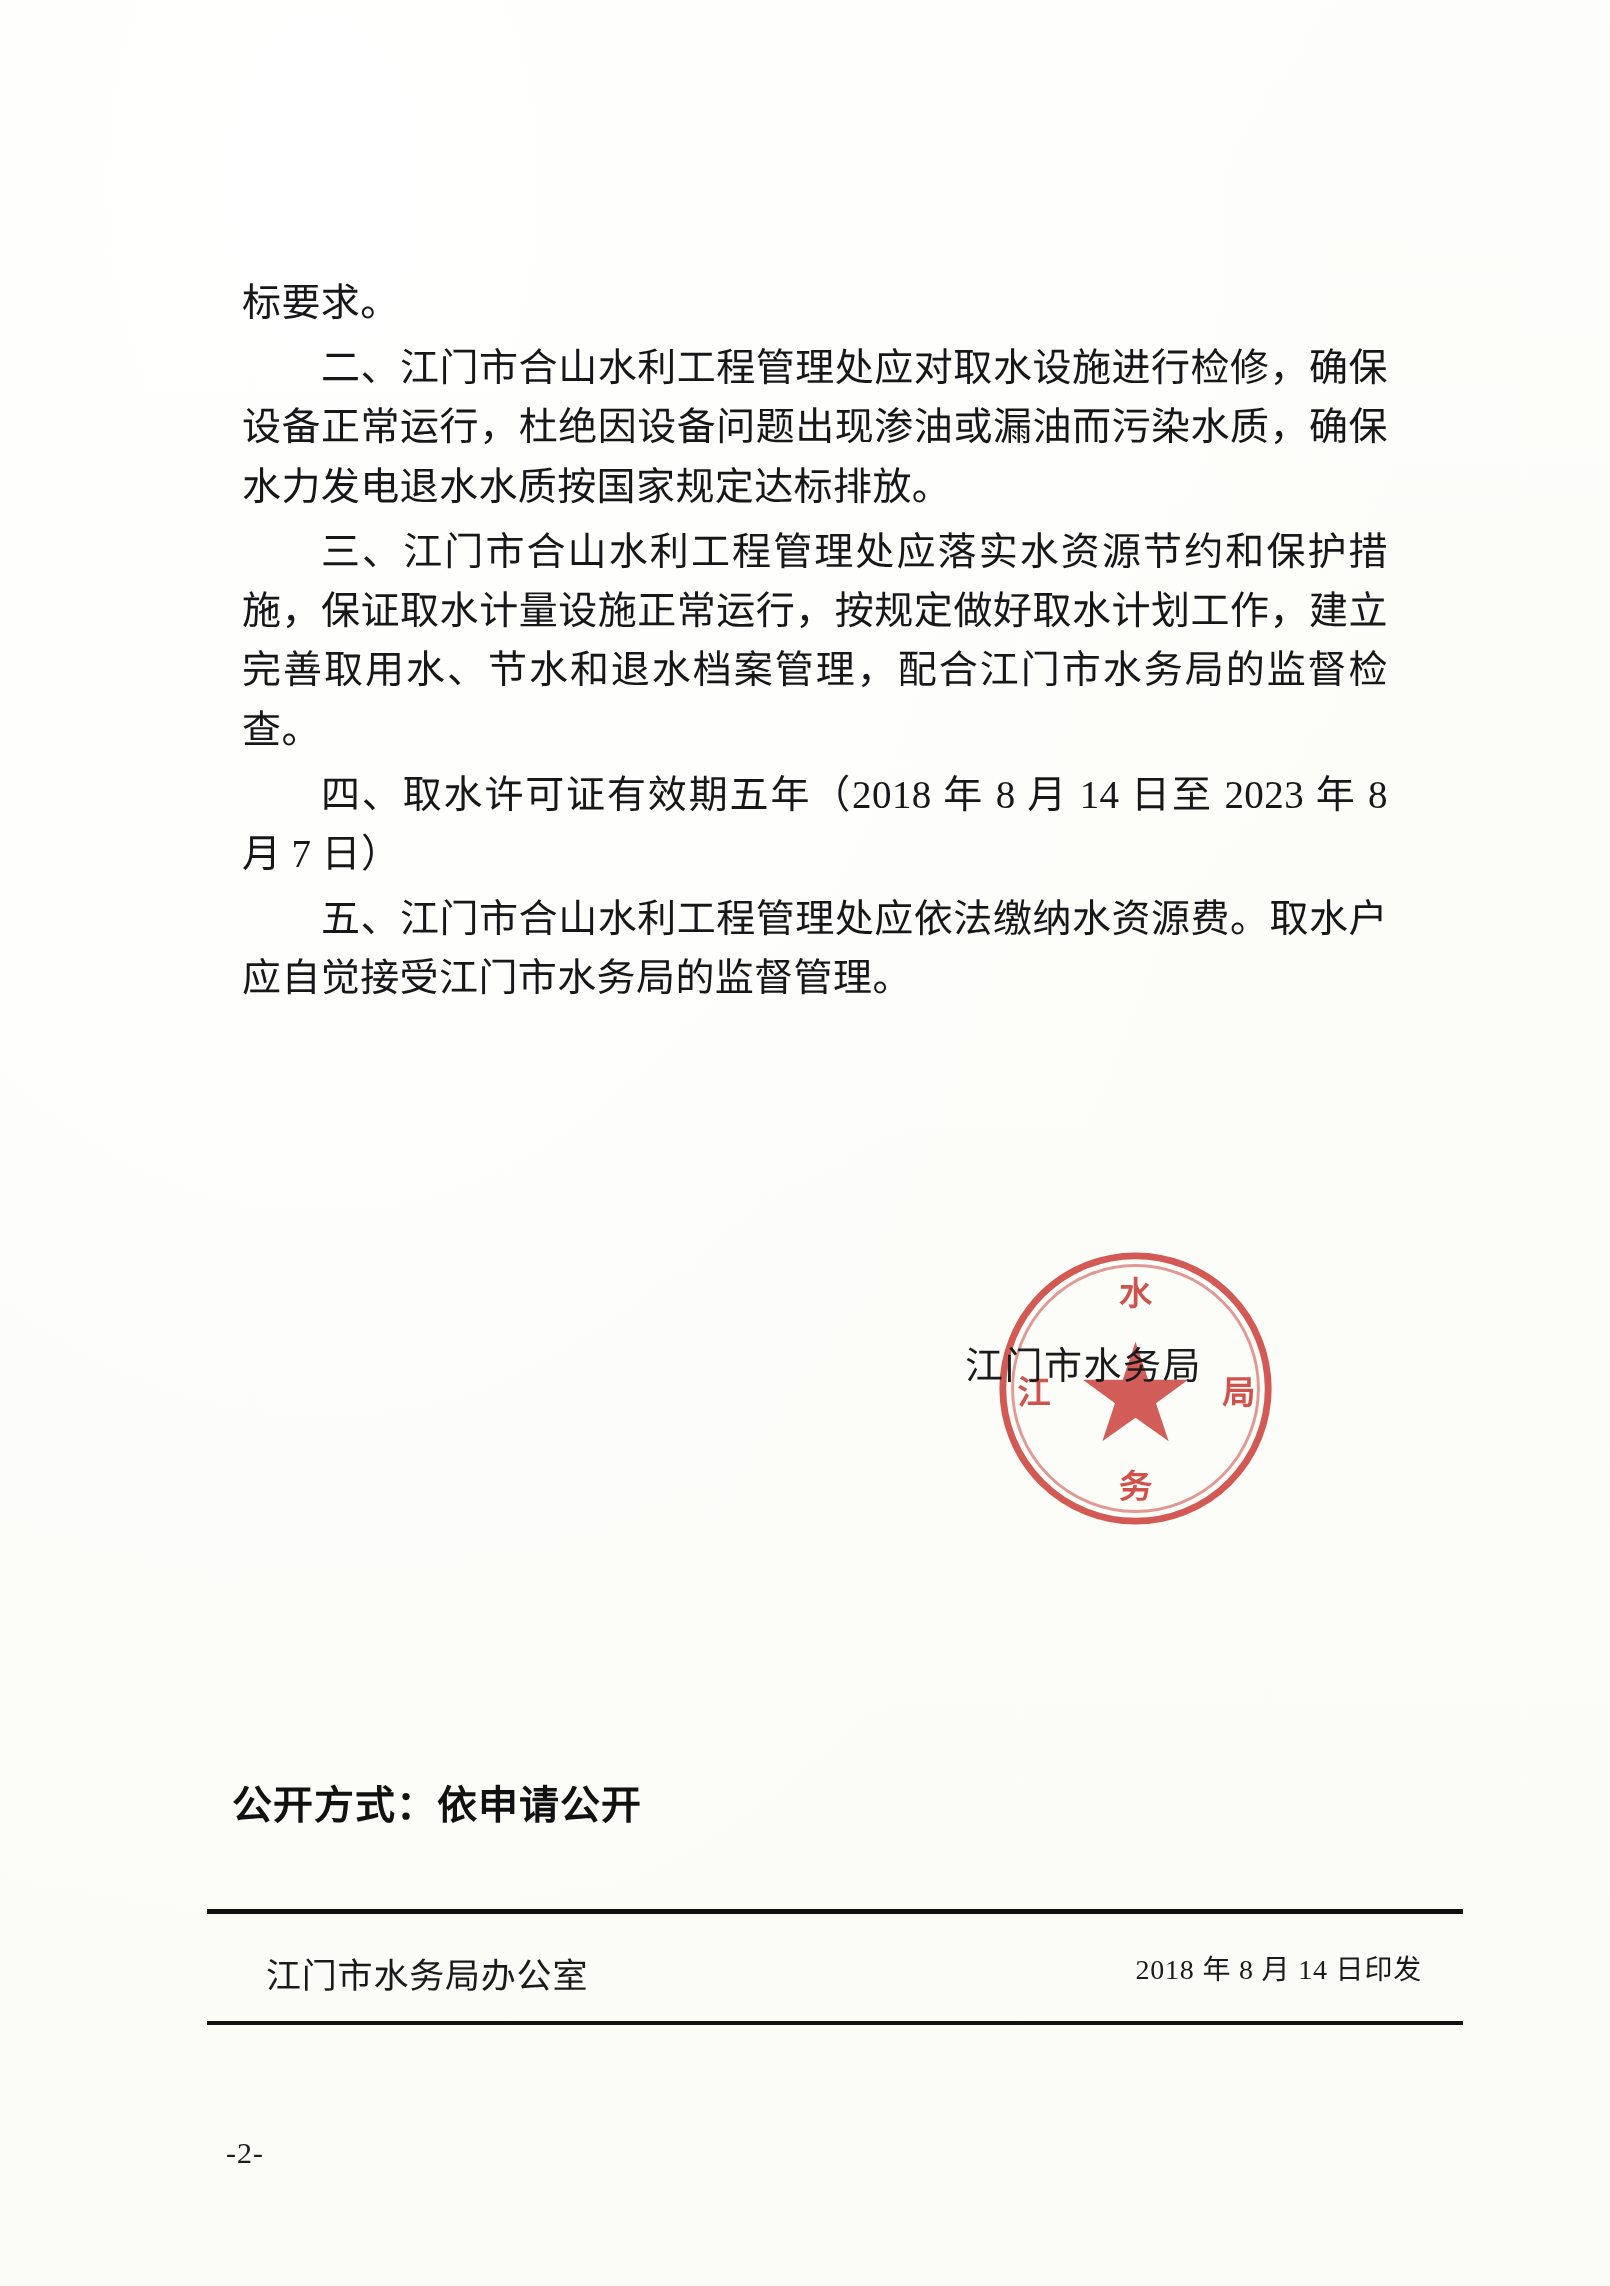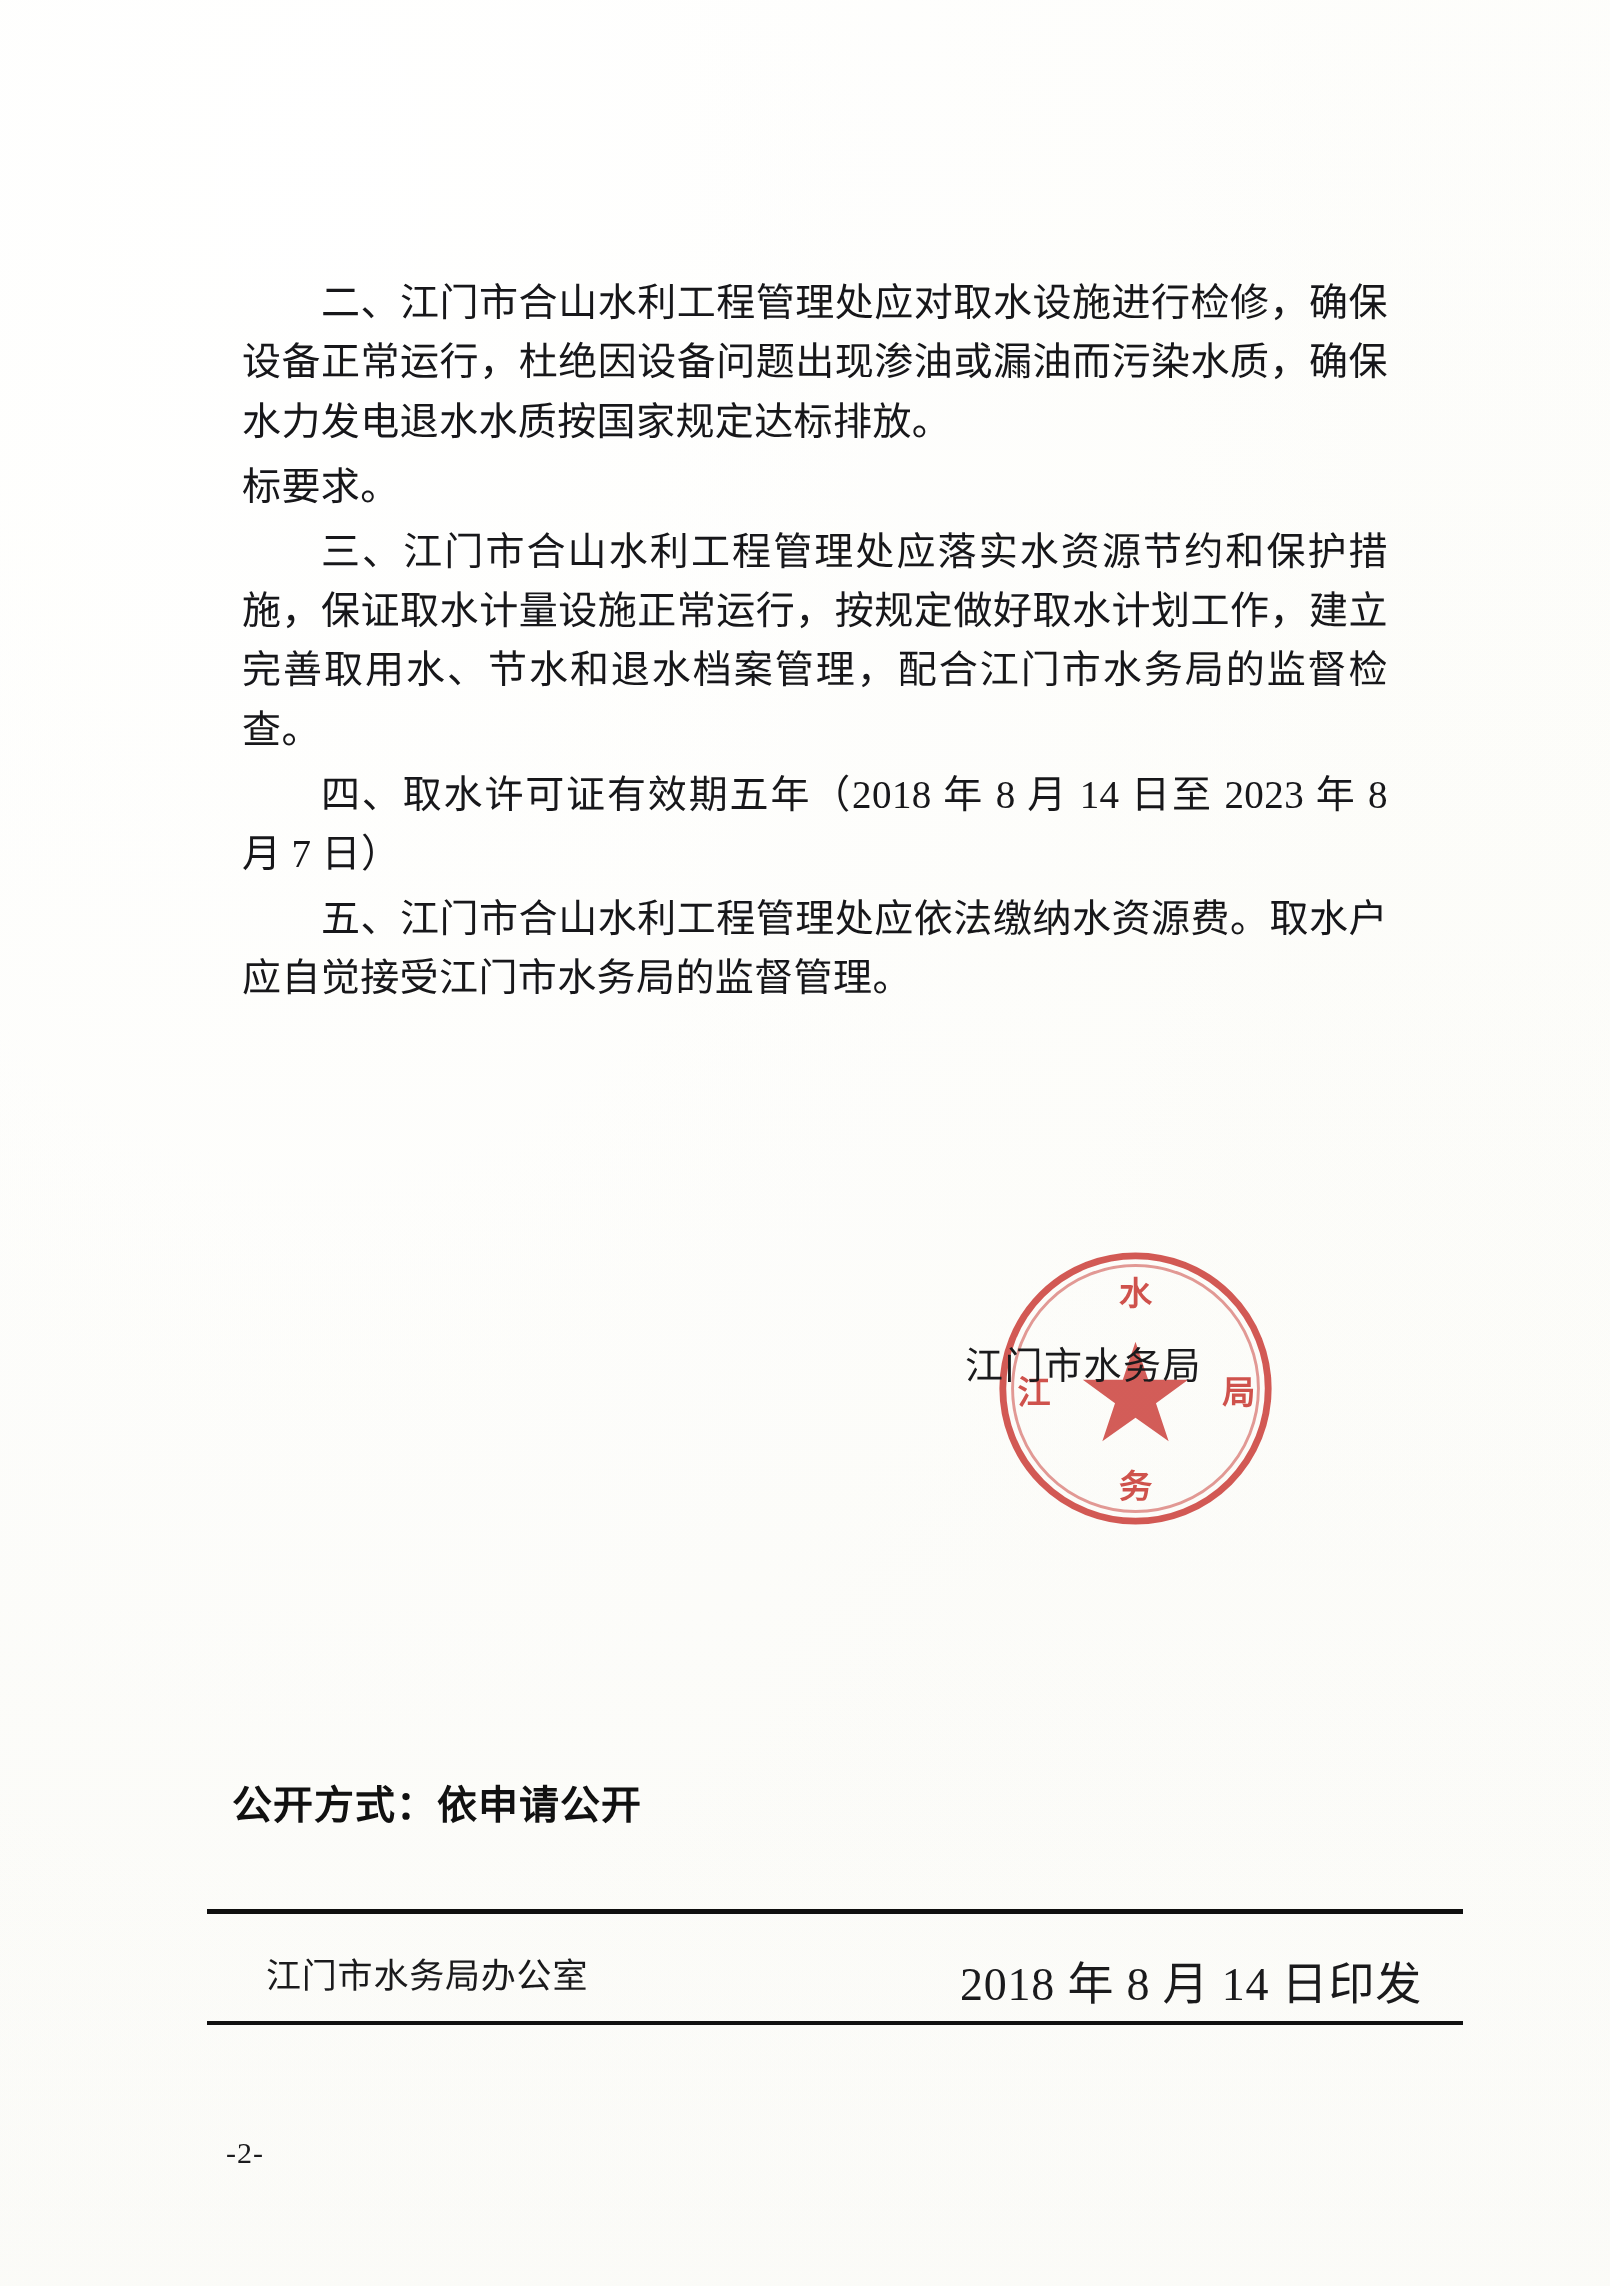--- a/index.html
+++ b/index.html
@@ -102,21 +102,21 @@
     font-size: 35px;
     letter-spacing: 0.8px;
     color: #1a1a1c;
     white-space: nowrap;
     margin-left: 22px;
   }
   .footer-right {
     position: absolute;
     right: 41px;
     top: 10.7px;
-    font-size: 46px;
+    font-size: 28px;
     letter-spacing: 0.8px;
     color: #1a1a1c;
     white-space: nowrap;
   }
   .rule-bottom {
     position: absolute;
     left: 207px;
     top: 2021px;
     width: 1256px;
     height: 3.9px;
@@ -131,22 +131,22 @@
     letter-spacing: 1px;
   }
 </style>
 </head>
 <body>
 
 <div class="page">
   <div class="scan-tint"></div>
 
   <div class="body-block">
+    <p class="para">标要求。</p>
     <p class="para indent">二、江门市合山水利工程管理处应对取水设施进行检修，确保设备正常运行，杜绝因设备问题出现渗油或漏油而污染水质，确保水力发电退水水质按国家规定达标排放。</p>
-    <p class="para">标要求。</p>
     <p class="para indent">三、江门市合山水利工程管理处应落实水资源节约和保护措施，保证取水计量设施正常运行，按规定做好取水计划工作，建立完善取用水、节水和退水档案管理，配合江门市水务局的监督检查。</p>
     <p class="para indent">四、取水许可证有效期五年（2018 年 8 月 14 日至 2023 年 8 月 7 日）</p>
     <p class="para indent">五、江门市合山水利工程管理处应依法缴纳水资源费。取水户应自觉接受江门市水务局的监督管理。</p>
   </div>
 
   <div class="seal">
     <svg width="281" height="281" viewBox="0 0 288 288" xmlns="http://www.w3.org/2000/svg">
       <g fill="none" stroke="#c8352f" stroke-width="7" opacity="0.82">
         <circle cx="144" cy="144" r="136"></circle>
       </g>

